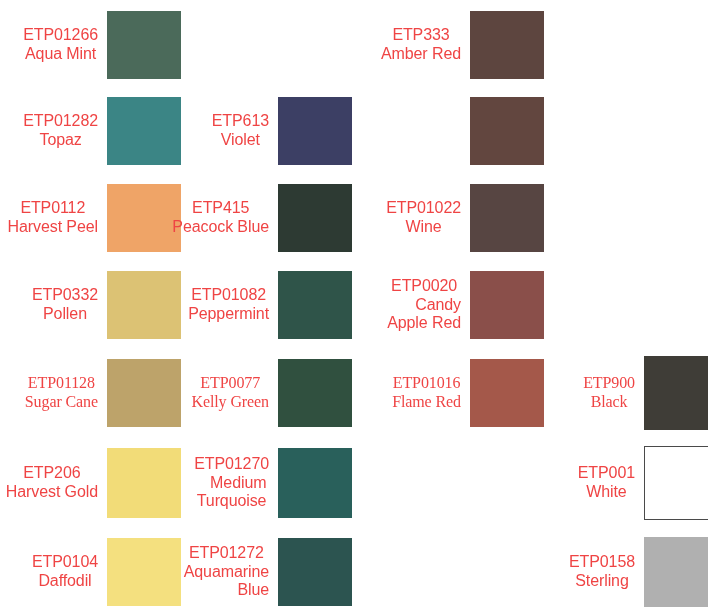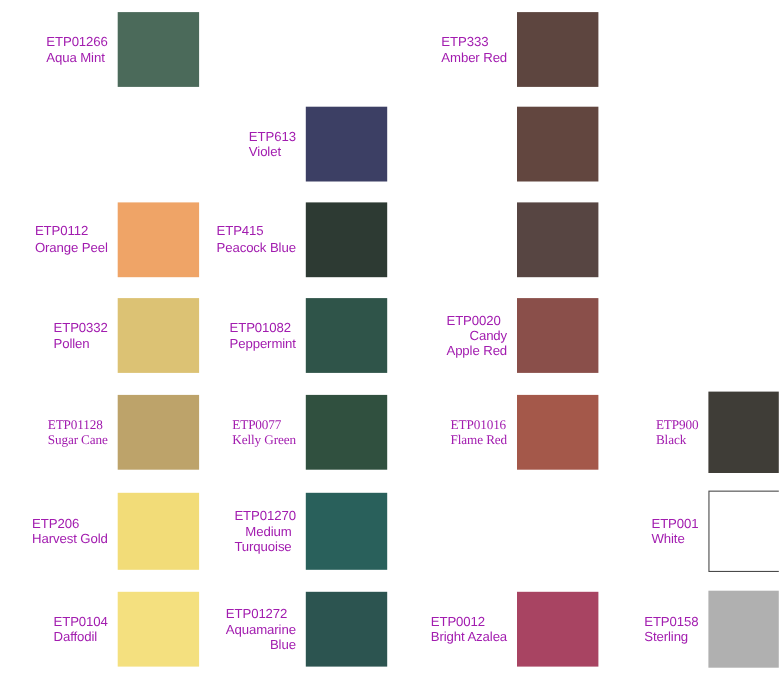--- a/index.html
+++ b/index.html
@@ -23,28 +23,28 @@
   .swatch-cell {
     position: absolute;
     display: flex;
     flex-direction: row;
     align-items: center;
     justify-content: flex-end;
   }
   .swatch-label {
     display: flex;
     flex-direction: column;
-    align-items: flex-start;
+    align-items: center;
     justify-content: center;
     text-align: right;
     padding-right: 9px;
     line-height: 1.18;
-    font-size: 12px;
+    font-size: 16px;
     letter-spacing: -0.1px;
-    color: #a21caf;
+    color: #ef4444;
     white-space: nowrap;
   }
   .swatch-code {
     display: block;
   }
   .swatch-name {
     display: block;
   }
   .swatch-chip {
     flex: none;
@@ -73,24 +73,31 @@
 <body>
 
 <div id="swatch-chart">
     <div class="swatch-cell col-1 row-1">
       <div class="swatch-label">
         <span class="swatch-code">ETP01266</span>
         <span class="swatch-name">Aqua Mint</span>
       </div>
       <div class="swatch-chip" style="width: 74px; height: 68px; background: rgb(75, 106, 90);"></div>
     </div>
+    <div class="swatch-cell col-1 row-2">
+      <div class="swatch-label">
+        <span class="swatch-code">ETP01282</span>
+        <span class="swatch-name">Topaz</span>
+      </div>
+      <div class="swatch-chip" style="width: 74px; height: 68px; background: rgb(59, 133, 133);"></div>
+    </div>
     <div class="swatch-cell col-1 row-3">
       <div class="swatch-label">
         <span class="swatch-code">ETP0112</span>
-        <span class="swatch-name">Orange Peel</span>
+        <span class="swatch-name">Harvest Peel</span>
       </div>
       <div class="swatch-chip" style="width: 74px; height: 68px; background: rgb(239, 164, 103);"></div>
     </div>
     <div class="swatch-cell col-1 row-4">
       <div class="swatch-label">
         <span class="swatch-code">ETP0332</span>
         <span class="swatch-name">Pollen</span>
       </div>
       <div class="swatch-chip" style="width: 74px; height: 68px; background: rgb(220, 194, 116);"></div>
     </div>
@@ -161,43 +168,40 @@
       <div class="swatch-label">
         <span class="swatch-code">ETP333</span>
         <span class="swatch-name">Amber Red</span>
       </div>
       <div class="swatch-chip" style="width: 74px; height: 68px; background: rgb(93, 69, 63);"></div>
     </div>
     <div class="swatch-cell col-3 row-2">
       <div class="swatch-chip" style="width: 74px; height: 68px; background: rgb(98, 70, 63);"></div>
     </div>
     <div class="swatch-cell col-3 row-3">
+      <div class="swatch-label">
+        <span class="swatch-code">ETP01022</span>
+        <span class="swatch-name">Wine</span>
+      </div>
       <div class="swatch-chip" style="width: 74px; height: 68px; background: rgb(87, 69, 66);"></div>
     </div>
     <div class="swatch-cell col-3 row-4">
       <div class="swatch-label">
         <span class="swatch-code">ETP0020</span>
         <span class="swatch-name">Candy<br>Apple Red</span>
       </div>
       <div class="swatch-chip" style="width: 74px; height: 68px; background: rgb(138, 79, 74);"></div>
     </div>
     <div class="swatch-cell col-3 row-5">
       <div class="swatch-label">
         <span class="swatch-code">ETP01016</span>
         <span class="swatch-name">Flame Red</span>
       </div>
       <div class="swatch-chip" style="width: 74px; height: 68px; background: rgb(164, 88, 74);"></div>
     </div>
-    <div class="swatch-cell col-3 row-7">
-      <div class="swatch-label">
-        <span class="swatch-code">ETP0012</span>
-        <span class="swatch-name">Bright Azalea</span>
-      </div>
-      <div class="swatch-chip" style="width: 74px; height: 68px; background: rgb(168, 68, 98);"></div>
-    </div>
     <div class="swatch-cell col-4 row-5">
       <div class="swatch-label">
         <span class="swatch-code">ETP900</span>
         <span class="swatch-name">Black</span>
       </div>
       <div class="swatch-chip" style="width: 76px; height: 74px; background: rgb(63, 61, 55);"></div>
     </div>
     <div class="swatch-cell col-4 row-6">
       <div class="swatch-label">
         <span class="swatch-code">ETP001</span>

